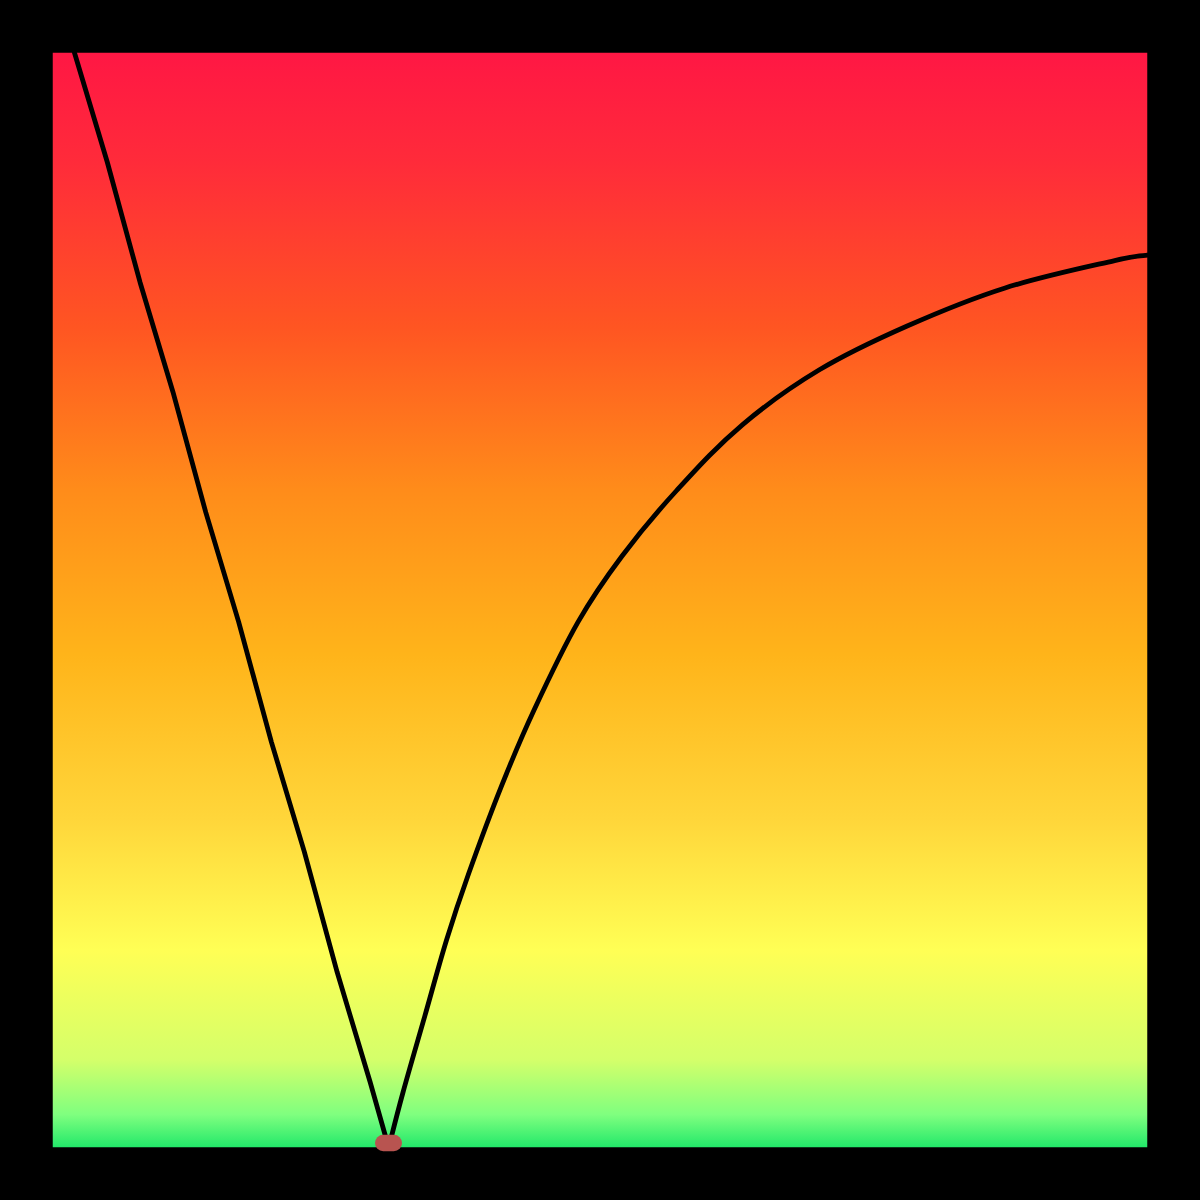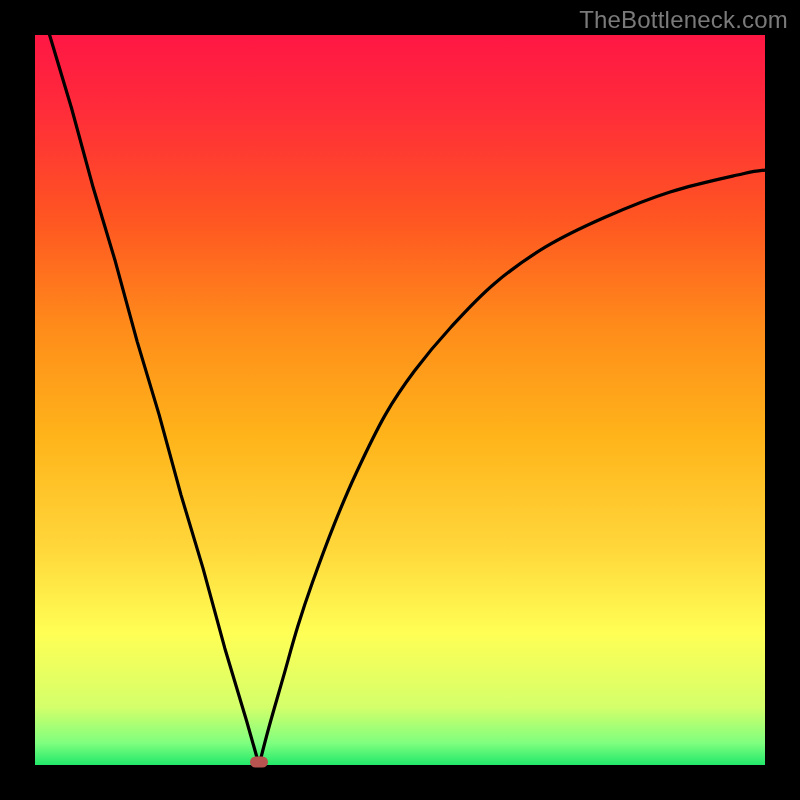--- a/index.html
+++ b/index.html
@@ -68,21 +68,20 @@
           <stop offset="70%" stop-color="#ffd63a"></stop>
           <stop offset="82%" stop-color="#ffff55"></stop>
           <stop offset="92%" stop-color="#d4ff6a"></stop>
           <stop offset="97%" stop-color="#7fff7f"></stop>
           <stop offset="100%" stop-color="#22e86a"></stop>
         </linearGradient>
     </defs>
     <rect x="0" y="0" width="730" height="730" fill="url(#bg-grad)"></rect>
   </svg>
 
-  <div class="watermark">TheBottleneck.com</div>
 
   <svg class="curve" viewBox="0 0 730 730" preserveAspectRatio="none" width="730" height="730">
     <path id="curve-left" fill="none" stroke="#000000" stroke-width="3.2" stroke-linejoin="round" stroke-linecap="round" d="M 14.6 0 L 36.5 73 L 58.4 153.29999999999995 L 80.3 226.3 L 102.2 306.6 L 124.10000000000001 379.6 L 146 459.9 L 167.9 532.9 L 189.8 613.2 L 211.7 686.2 L 224.10999999999999 730"></path>
     <path id="curve-right" fill="none" stroke="#000000" stroke-width="3.2" stroke-linejoin="round" stroke-linecap="round" d="M 224.10999999999999 730 C 225.8182 723.43, 229.2638 709.268, 233.6 693.5 C 237.93619999999999 677.732, 242.94400000000002 660.7959999999999, 248.20000000000002 642.4 C 253.45600000000002 624.004, 257.54400000000004 608.382, 262.8 591.3 C 268.056 574.218, 270.83 565.896, 277.4 547.5 C 283.96999999999997 529.104, 291.41599999999994 508.81, 299.29999999999995 489.1 C 307.18399999999997 469.39000000000004, 312.002 457.71, 321.2 438 C 330.39799999999997 418.29, 339.888 397.99600000000004, 350.4 379.6 C 360.912 361.204, 367.774 351.568, 379.6 335.79999999999995 C 391.42600000000004 320.0319999999999, 401.64599999999996 307.768, 416.09999999999997 292 C 430.554 276.232, 442.818 262.654, 459.9 248.2 C 476.98199999999997 233.746, 491.28999999999996 223.52600000000004, 510.99999999999994 211.70000000000005 C 530.7099999999999 199.87400000000005, 547.062 192.35500000000002, 569.4 182.5 C 591.7379999999999 172.64499999999998, 610.134 164.83399999999995, 635.1 156.94999999999993 C 660.066 149.06599999999992, 691.018 142.6419999999999, 708.1 138.69999999999993 C 725.182 134.75799999999995, 726.058 135.70700000000005, 730 135.05000000000007"></path>
   </svg>
 
   <div class="marker" id="min-marker" style="left: 259.11px; top: 762px; background: rgb(184, 84, 80);"></div>
 </div>
 
 </body></html>

